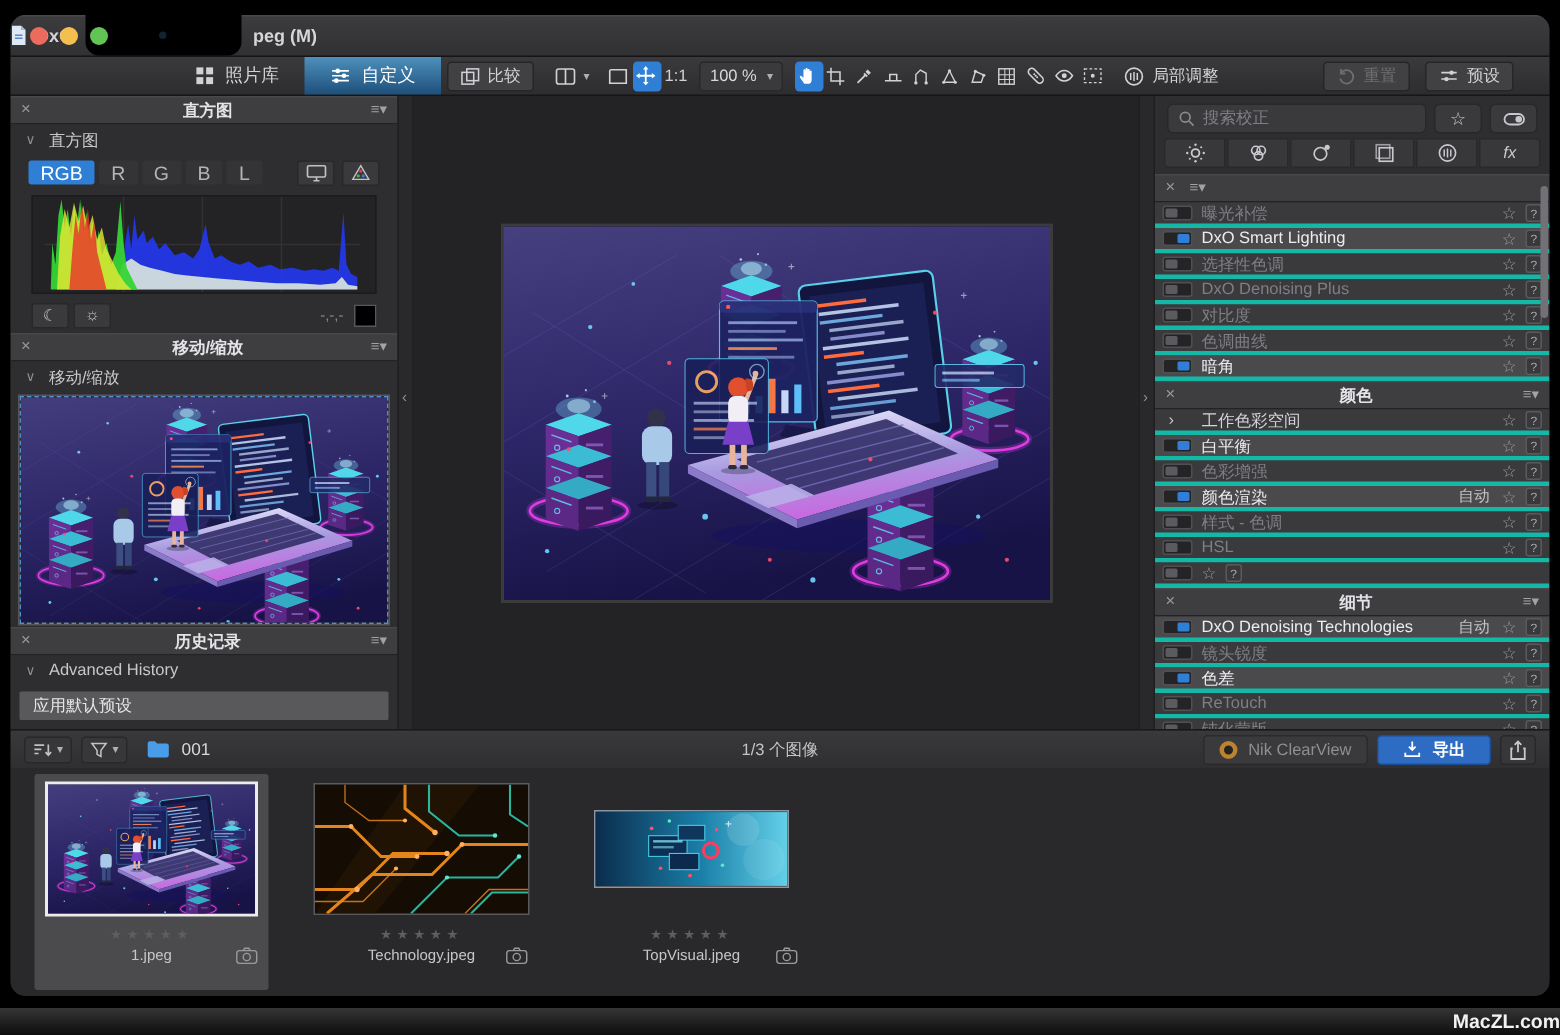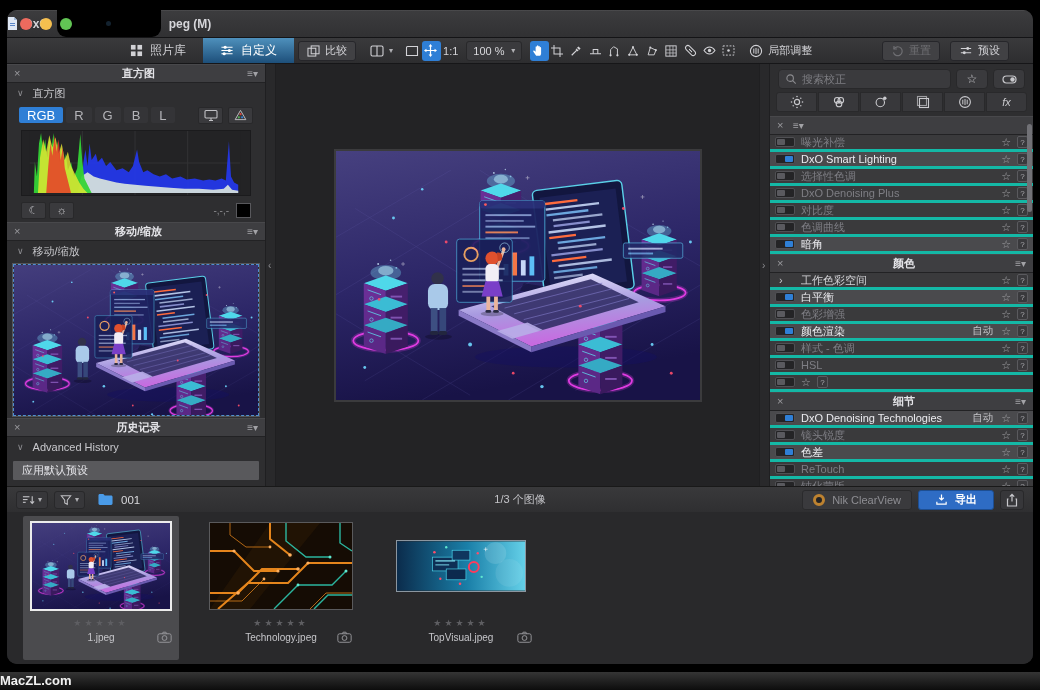--- a/index.html
+++ b/index.html
@@ -124,21 +124,21 @@
 .timg{height:100px;display:flex;align-items:center;justify-content:center}
 .frame1{border:2px solid #ececec}
 .frame2{border:1px solid #5a5a5c}
 .frame3{border:1px solid #8b96a0}
 .stars{height:14px;line-height:14px;color:#5e5e62;font-size:9px;letter-spacing:3px}
 .nrow{position:relative;width:100%;height:18px;text-align:center;color:#c6c6ca;font-size:10px;line-height:16px}
 .cam{position:absolute;right:7px;top:1px;color:#9a9a9e}
 
 
 .watermark{position:absolute;left:0;right:0;bottom:0;height:18px;background:linear-gradient(#353535,#0d0d0d);
- color:#f2f2f2;font-size:13px;font-weight:bold;text-align:left;line-height:17px}
+ color:#f2f2f2;font-size:13px;font-weight:bold;text-align:right;line-height:17px}
 </style>
 </head>
 <body>
 
 <svg class="defs" aria-hidden="true">
     <defs>
  <linearGradient id="gBg" x1="0" y1="0" x2="0.25" y2="1">
   <stop offset="0" stop-color="#46407f"></stop>
         <stop offset="0.55" stop-color="#2c2667"></stop>
         <stop offset="1" stop-color="#181347"></stop>

